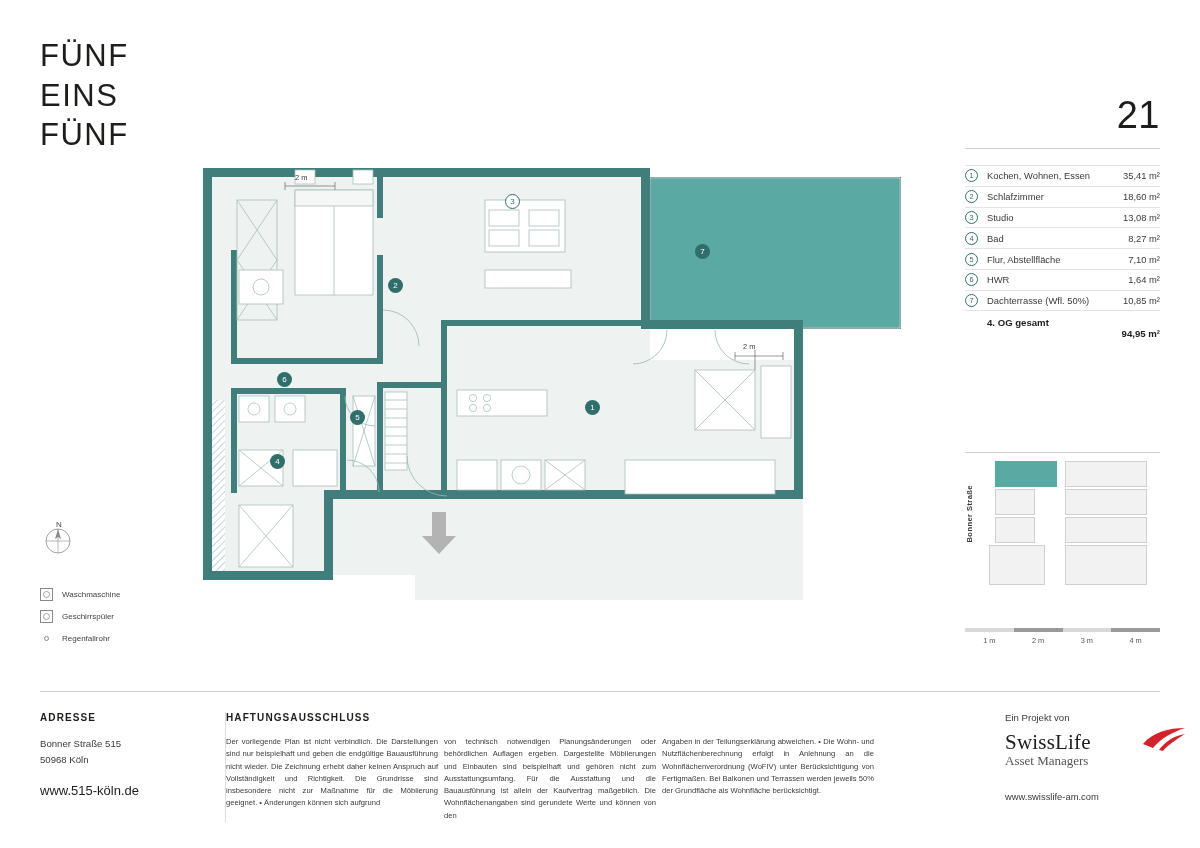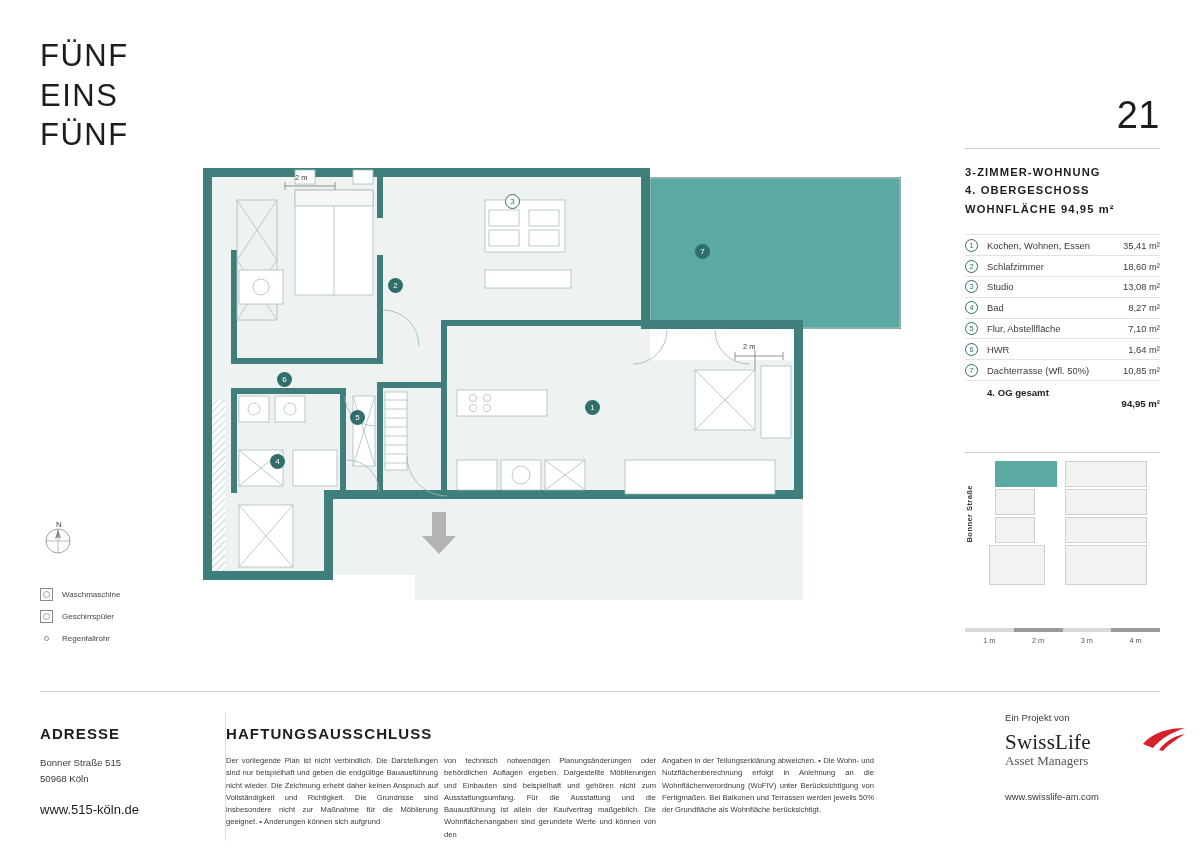--- a/index.html
+++ b/index.html
@@ -73,21 +73,21 @@
   .scale-seg { display:flex; height:4px; }
   .scale-seg div { flex:1 1 auto; }
   .s1 { background:#d9d9d9; } .s2 { background:#9a9a9a; }
   .scale-lbls { display:flex; margin-top:4px; }
   .scale-lbls span { flex:1 1 auto; text-align:center; font-size:7.4px; color:#555; }
 
   
   .footer-rule { position:absolute; left:40px; top:691px; width:1120px; border-top:1px solid #cfcfcf; }
   .footer { position:absolute; left:40px; top:712px; width:1120px; display:flex; }
   .f-address { width:185px; }
-  .f-title { font-size:15px; font-weight:bold; letter-spacing:1.1px; color:#1d1d1b; margin-bottom:13px;margin-top:13px; }
+  .f-title { font-size:10px; font-weight:bold; letter-spacing:1.1px; color:#1d1d1b; margin-bottom:13px; }
   .f-line { font-size:9.6px; line-height:1.7; color:#3a3a3a; }
   .f-url { margin-top:14px; font-size:13px; color:#1d1d1b; }
   .f-disclaimer { width:690px; border-left:1px solid #dedede; padding-left:0; }
   .disc-cols { display:flex; gap:6px; margin-top:13px; }
   .disc-cols p {
     margin:0; width:212px; font-size:7.6px; line-height:1.62;
     text-align:justify; color:#3a3a3a;
   }
   .f-brand { position:absolute; left:965px; top:0; width:200px; }
   .brand-pre { font-size:9.6px; color:#3a3a3a; margin-bottom:8px; }
@@ -335,25 +335,20 @@
         <span>1</span>
       </div>
 
     <div class="dimlbl" style="left:100px; top:13px;">2 m</div>
     <div class="dimlbl" style="left:548px; top:182px;">2 m</div>
   </div>
 
   <div class="right-col">
     <div class="apt-number">21</div>
     <div class="rule"></div>
-    <div class="apt-head">
-      <div>3-ZIMMER-WOHNUNG</div>
-      <div>4. OBERGESCHOSS</div>
-      <div>WOHNFLÄCHE 94,95 m²</div>
-    </div>
 
     <div class="room-table">
       <div class="room-row">
         <span class="badge">1</span>
         <span class="room-name">Kochen, Wohnen, Essen</span>
         <span class="room-area">35,41 m²</span>
       </div>
       <div class="room-row">
         <span class="badge">2</span>
         <span class="room-name">Schlafzimmer</span>

